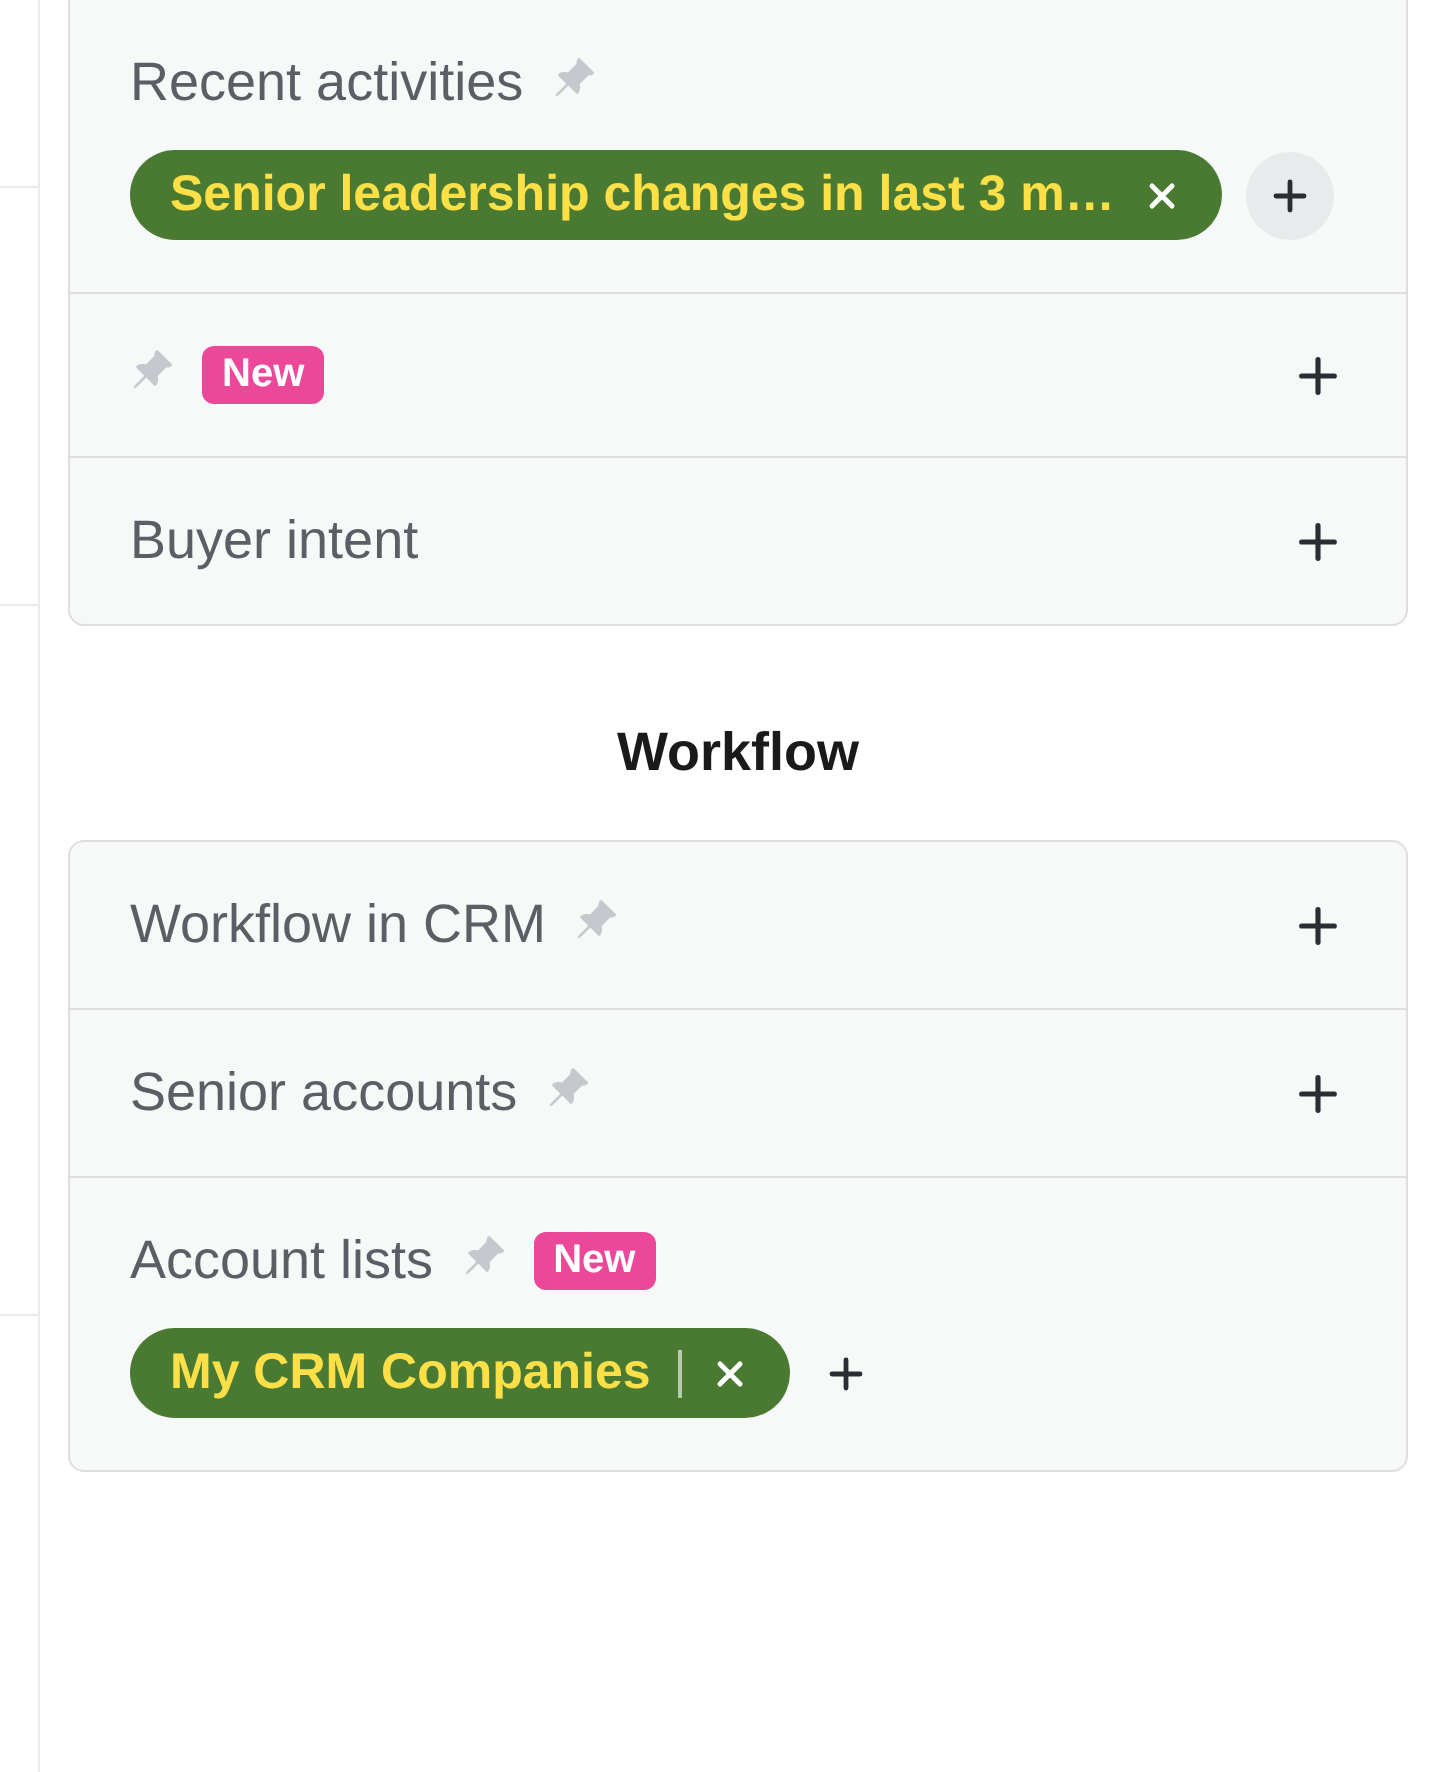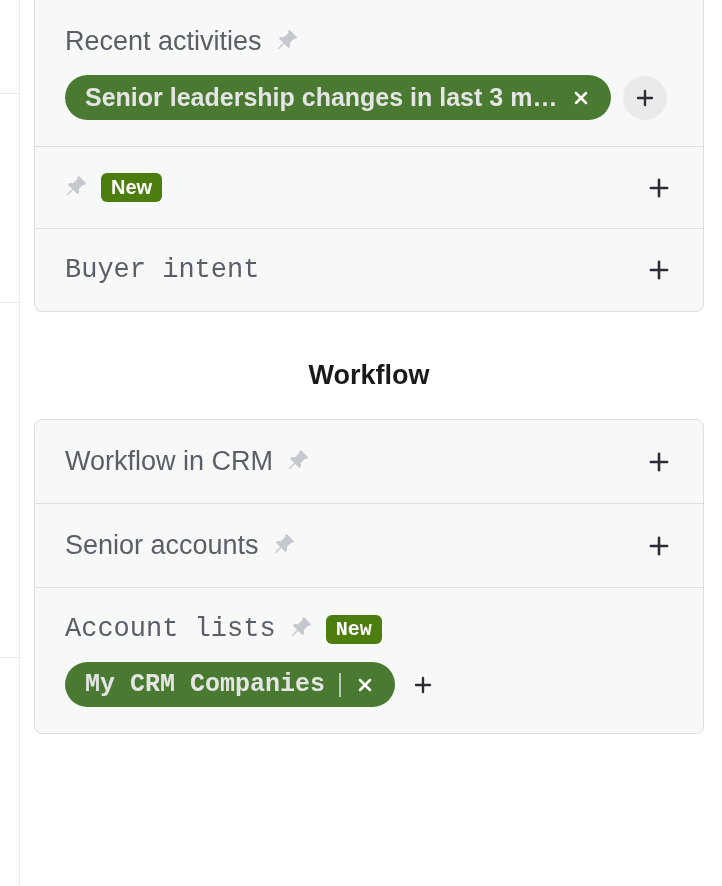--- a/index.html
+++ b/index.html
@@ -46,38 +46,38 @@
       border-top: 1px solid #dedede;
       border-top-left-radius: 8px;
       border-top-right-radius: 8px;
       margin-bottom: 0;
     }
     .panel {
       border-bottom: 1px solid #dedede;
       padding: 26px 30px;
       text-align: right;
     }
-    .panel:last-child { border-bottom: none; font-family: Liberation Mono, monospace; }
+    .panel:last-child { border-bottom: none; }
     .panel-header {
       display: flex;
       align-items: center;
       gap: 14px;
     }
     .panel-title {
       font-size: 27px;
       color: #5a5f66;
       font-weight: 400;
     }
     .pin-icon {
       width: 22px;
       height: 22px;
       flex-shrink: 0;
     }
     .new-badge {
-      background: #4d7c0f;
+      background: #ec4899;
       color: #ffffff;
       font-size: 20px;
       font-weight: 600;
       padding: 3px 10px;
       border-radius: 6px;
     }
     .spacer { flex: 1; }
     .plus-icon {
       width: 28px;
       height: 28px;
@@ -86,21 +86,21 @@
     }
     .chips-row {
       display: flex;
       align-items: center;
       flex-wrap: wrap;
       gap: 12px;
       margin-top: 18px;
     }
     .chip {
       background: #4a7a32;
-      color: #e5e5e5;
+      color: #fde047;
       font-size: 25px;
       font-weight: 600;
       padding: 8px 20px;
       border-radius: 999px;
       display: inline-flex;
       align-items: center;
       gap: 14px;
       max-width: 100%;
     }
     .chip-label {

